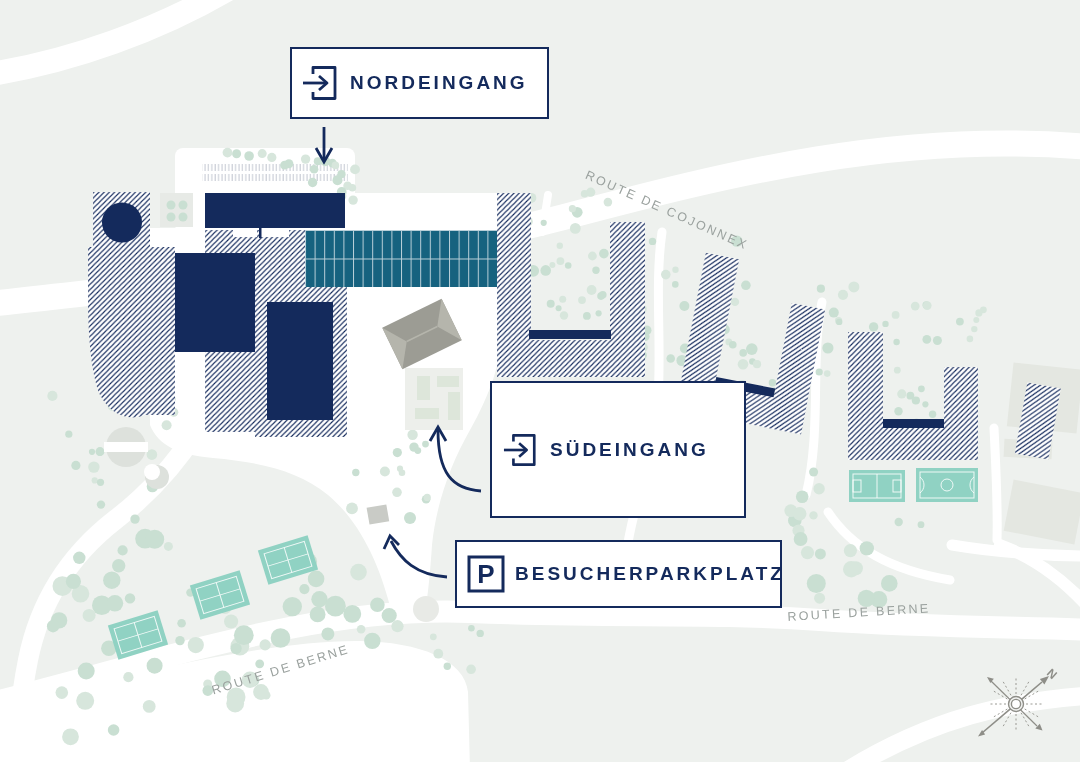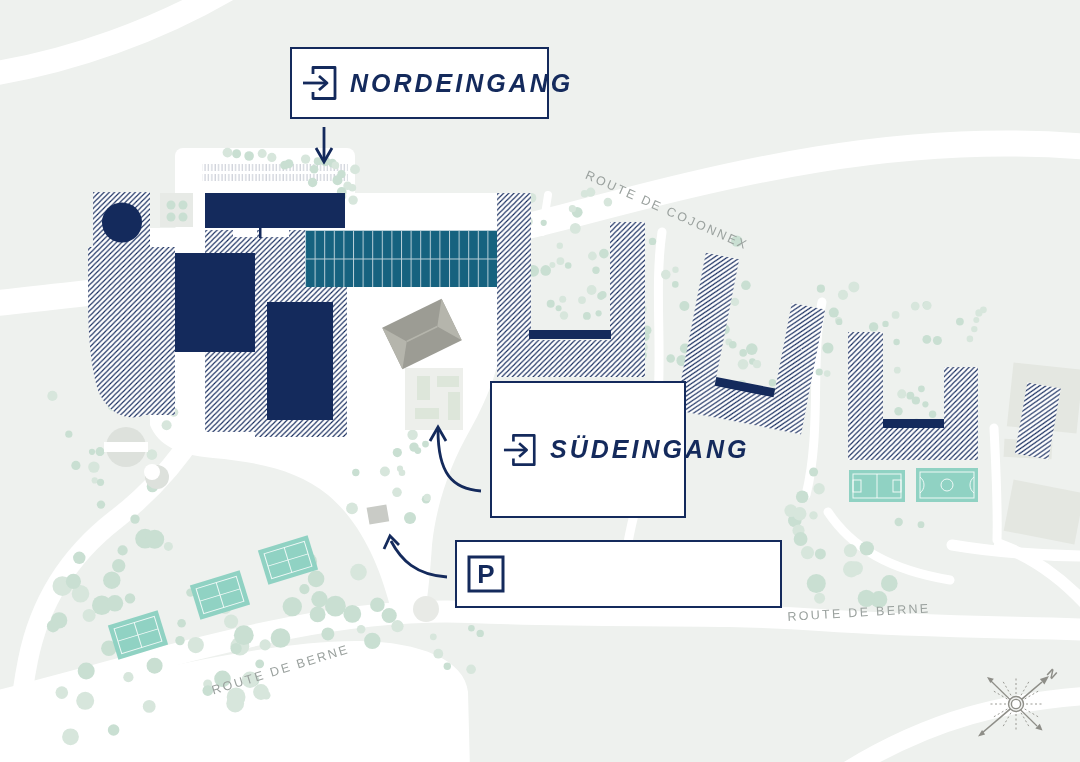--- a/index.html
+++ b/index.html
@@ -32,23 +32,22 @@
 
   
   .callout{
     position:absolute;background:#fff;border:2px solid var(--navy);
     display:flex;align-items:center;box-sizing:border-box;
     color:var(--navy);
   }
   .callout .row{display:flex;align-items:center;width:100%;}
   .callout .ic{flex:0 0 58px;display:flex;justify-content:center;align-items:center;}
   .callout .txt{
-    font-size:25px;font-weight:600;letter-spacing:3px;white-space:nowrap;
+    font-size:19px;font-weight:600;letter-spacing:3px;white-space:nowrap;
     color:var(--navy);
-    font-style:italic;
   }
   #box-sued{flex-direction:column;justify-content:center;gap:10px;}
   .icon-stroke{stroke:var(--navy);fill:none;}
 
   
   .road-label{
     position:absolute;color:var(--label-gray);font-size:12.5px;font-weight:500;
     letter-spacing:2.3px;white-space:nowrap;transform-origin:0 0;
   }
 </style>
@@ -514,41 +513,42 @@
       <svg width="38" height="46" viewBox="0 0 38 46">
         <path class="icon-stroke" stroke-width="2.8" stroke-linejoin="round" d="M11,14 V7.5 H33 V38.5 H11 V32"></path>
         <path class="icon-stroke" stroke-width="2.8" d="M1,23 H24"></path>
         <path class="icon-stroke" stroke-width="2.8" stroke-linejoin="round" d="M17,16 L25,23 L17,30"></path>
       </svg>
     </span>
     <span class="txt">NORDEINGANG</span>
   </div>
 </div>
 
-<div class="callout" id="box-sued" style="left:490px;top:381px;width:196px;height:137px;">
+<div class="callout" id="box-sued" style="left:490px;top:381px;width:256px;height:137px;">
   <div class="row">
     <span class="ic">
       <svg width="36" height="44" viewBox="0 0 38 46">
         <path class="icon-stroke" stroke-width="2.8" stroke-linejoin="round" d="M11,14 V7.5 H33 V38.5 H11 V32"></path>
         <path class="icon-stroke" stroke-width="2.8" d="M1,23 H24"></path>
         <path class="icon-stroke" stroke-width="2.8" stroke-linejoin="round" d="M17,16 L25,23 L17,30"></path>
       </svg>
     </span>
     <span class="txt">SÜDEINGANG</span>
   </div>
 </div>
 
 <div class="callout" id="box-park" style="left:455px;top:540px;width:327px;height:68px;">
   <div class="row">
     <span class="ic">
       <svg width="40" height="40" viewBox="0 0 40 40">
         <rect class="icon-stroke" stroke-width="3" x="3" y="3" width="34" height="34"></rect>
         <text x="20" y="29" text-anchor="middle" fill="var(--navy)" style="font-size:26px;font-weight:600;">P</text>
       </svg>
     </span>
+    <span class="txt">BESUCHERPARKPLATZ</span>
   </div>
 </div>
 
 
 <div class="road-label" style="left:589px;top:168px;transform:rotate(24deg);">ROUTE DE COJONNEX</div>
 <div class="road-label" style="left:210px;top:684px;transform:rotate(-17deg);">ROUTE DE BERNE</div>
 <div class="road-label" style="left:787px;top:610px;transform:rotate(-3.5deg);">ROUTE DE BERNE</div>
 
 </div>
 

